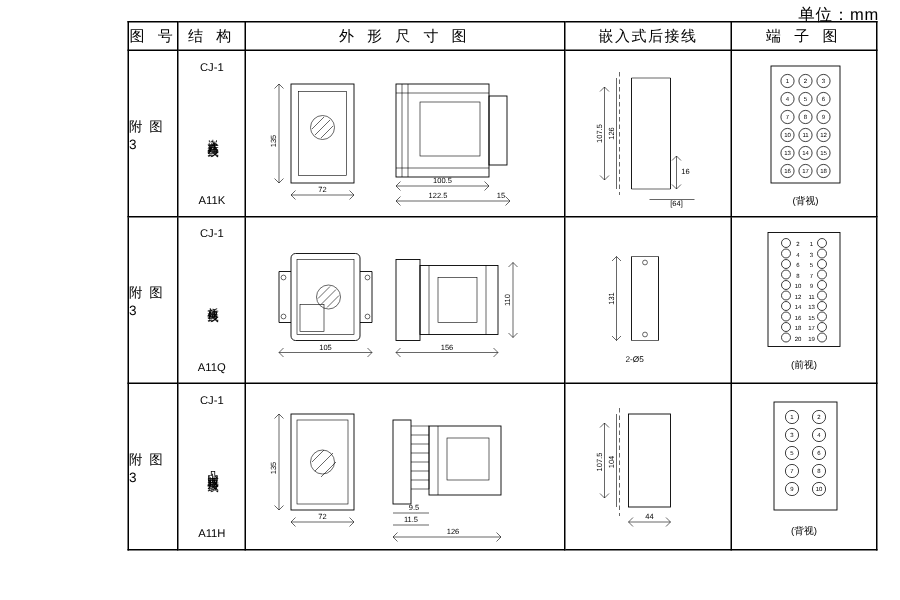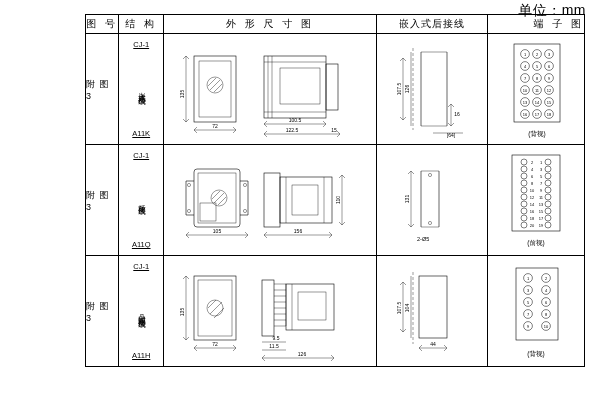--- a/index.html
+++ b/index.html
@@ -1,38 +1,38 @@
 <!DOCTYPE html>
 <html><head>
 <meta charset="utf-8">
 <style>
   html,body{margin:0;padding:0;background:#ffffff;}
   body{width:600px;height:400px;font-family:"Liberation Sans","DejaVu Sans",sans-serif;color:#000;}
   #page{position:relative;width:600px;height:400px;overflow:hidden;}
 
-  .unit{position:absolute;right:14px;top:2px;font-size:14px;letter-spacing:0.5px;}
+  .unit{position:absolute;right:14px;top:2px;font-size:11px;letter-spacing:0.5px;}
 
   table.main{position:absolute;left:85px;top:14px;border-collapse:collapse;width:500px;}
   table.main td,table.main th{border:1px solid #000;padding:0;font-weight:normal;}
   .hdr{height:18px;text-align:center;font-size:10px;letter-spacing:3px;}
   .hdr.sp{letter-spacing:1px;}
 
   .c1{width:34px;}
   .c2{width:46px;}
   .c3{width:212px;margin-top:12px;}
   .c4{width:110px;}
-  .c5{width:96px;text-align:right;}
+  .c5{width:96px;}
 
   .rowbody{height:110px;}
 
   .vtext{display:flex;align-items:center;justify-content:flex-start;height:110px;font-size:9px;}
 
   .structcell{position:relative;height:110px;}
   .struct-inner{position:absolute;left:0;right:0;top:6px;bottom:6px;display:flex;flex-direction:column;align-items:center;justify-content:space-between;font-size:7.5px;}
-  .struct-code{font-size:7.5px;text-decoration:underline;}
+  .struct-code{font-size:7.5px;}
   .struct-mid{writing-mode:vertical-rl;text-orientation:upright;font-size:7.5px;letter-spacing:1px;line-height:1.15;}
 
   svg{display:block;}
   .ln{stroke:#000;fill:none;stroke-width:0.6;}
   .lnt{stroke:#000;fill:none;stroke-width:0.4;}
   .dim{stroke:#000;fill:none;stroke-width:0.4;}
   .dash{stroke:#000;fill:none;stroke-width:0.4;stroke-dasharray:3 2;}
   .fs{font-size:5px;font-family:"Liberation Sans",sans-serif;}
   .fs6{font-size:5.5px;font-family:"Liberation Sans",sans-serif;}
   .circ{stroke:#000;fill:#fff;stroke-width:0.5;}

